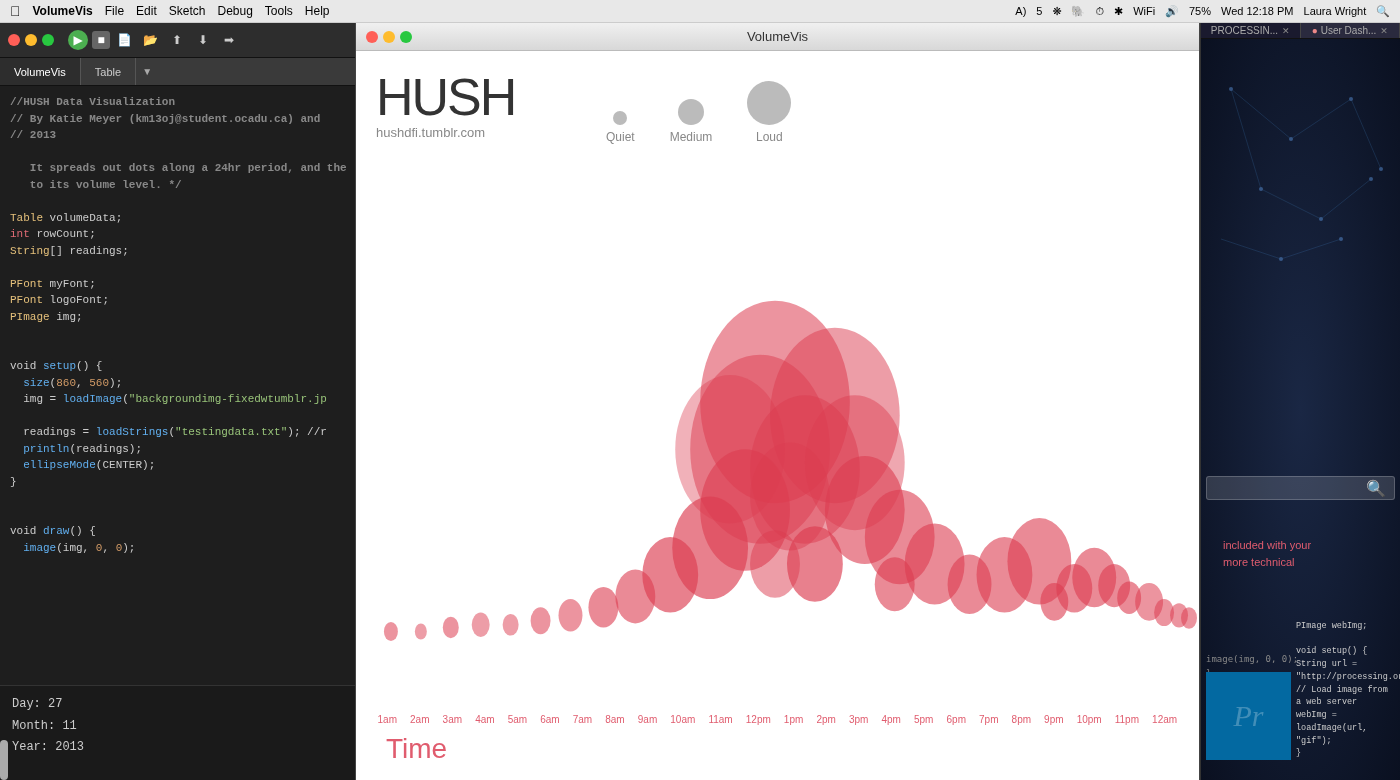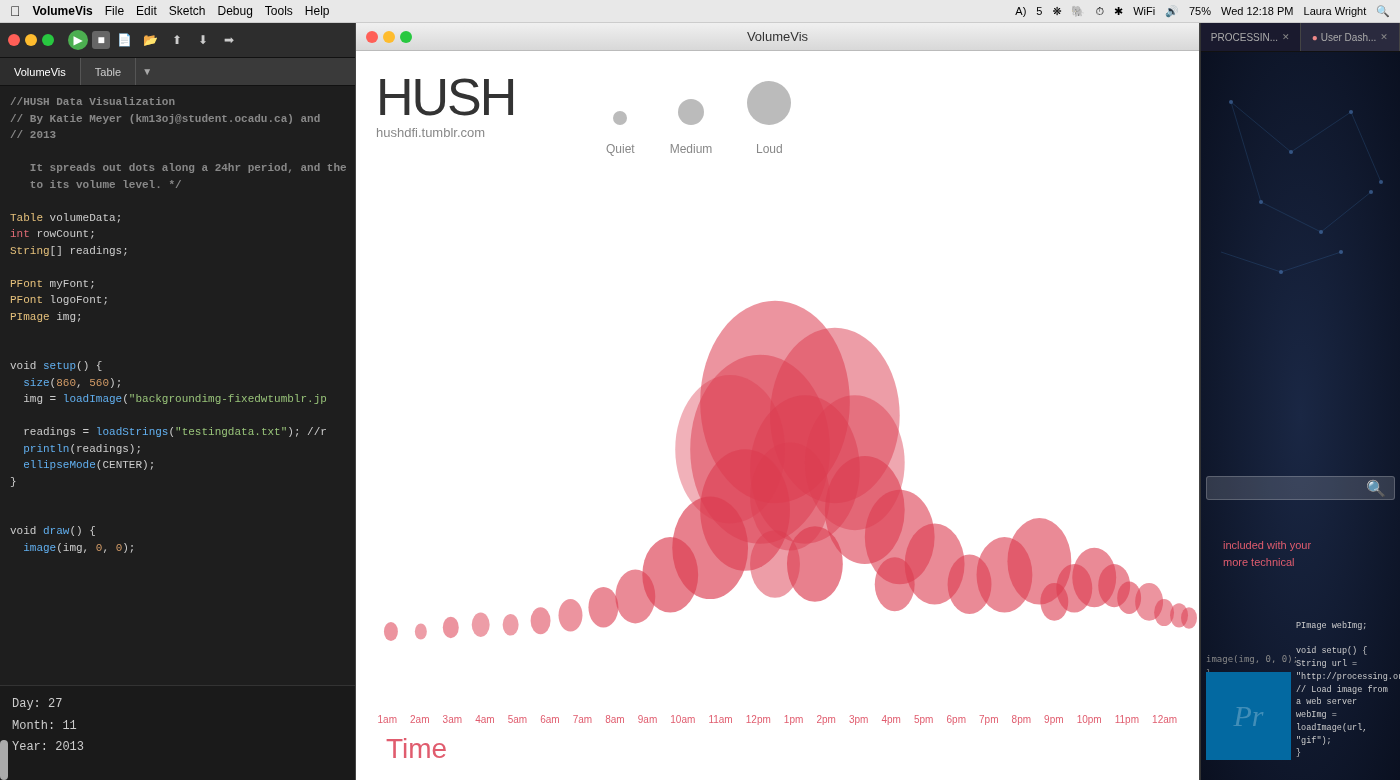--- a/index.html
+++ b/index.html
@@ -111,21 +111,21 @@
     }
     .hush-subtitle {
       font-size: 13px; color: #888; margin-top: 2px;
     }
 
     
     .legend {
       position: absolute; top: 30px; left: 250px;
       display: flex; align-items: flex-end; gap: 35px;
     }
-    .legend-item { display: flex; flex-direction: column; align-items: center; gap: 17px; }
+    .legend-item { display: flex; flex-direction: column; align-items: center; gap: 5px; }
     .legend-circle { border-radius: 50%; background: #bbb; }
     .legend-label { font-size: 12px; color: #888; }
 
     
     .time-axis {
       position: absolute; bottom: 55px; left: 0; right: 0;
       display: flex; justify-content: space-around;
       padding: 0 15px;
     }
     .time-label { font-size: 10px; color: #e05c6e; }
@@ -138,21 +138,21 @@
 
     
     .right-panel {
       width: 200px; height: 757px; background: #1a1a2e;
       display: flex; flex-direction: column;
       border-left: 1px solid #333;
     }
 
     
     .right-tabs {
-      height: 29px; background: #2a2a3e; display: flex; align-items: stretch;
+      height: 16px; background: #2a2a3e; display: flex; align-items: stretch;
       border-bottom: 1px solid #111;
     }
     .right-tab {
       flex: 1; display: flex; align-items: center; justify-content: center;
       font-size: 10px; color: #aaa; cursor: pointer; border-right: 1px solid #444;
     }
     .right-tab .close-x { margin-left: 4px; font-size: 9px; color: #888; }
     .right-tab.active-tab { background: #1a1a2e; }
 
     .right-content { flex: 1; background: #0d1b2a; position: relative; overflow: hidden; }

